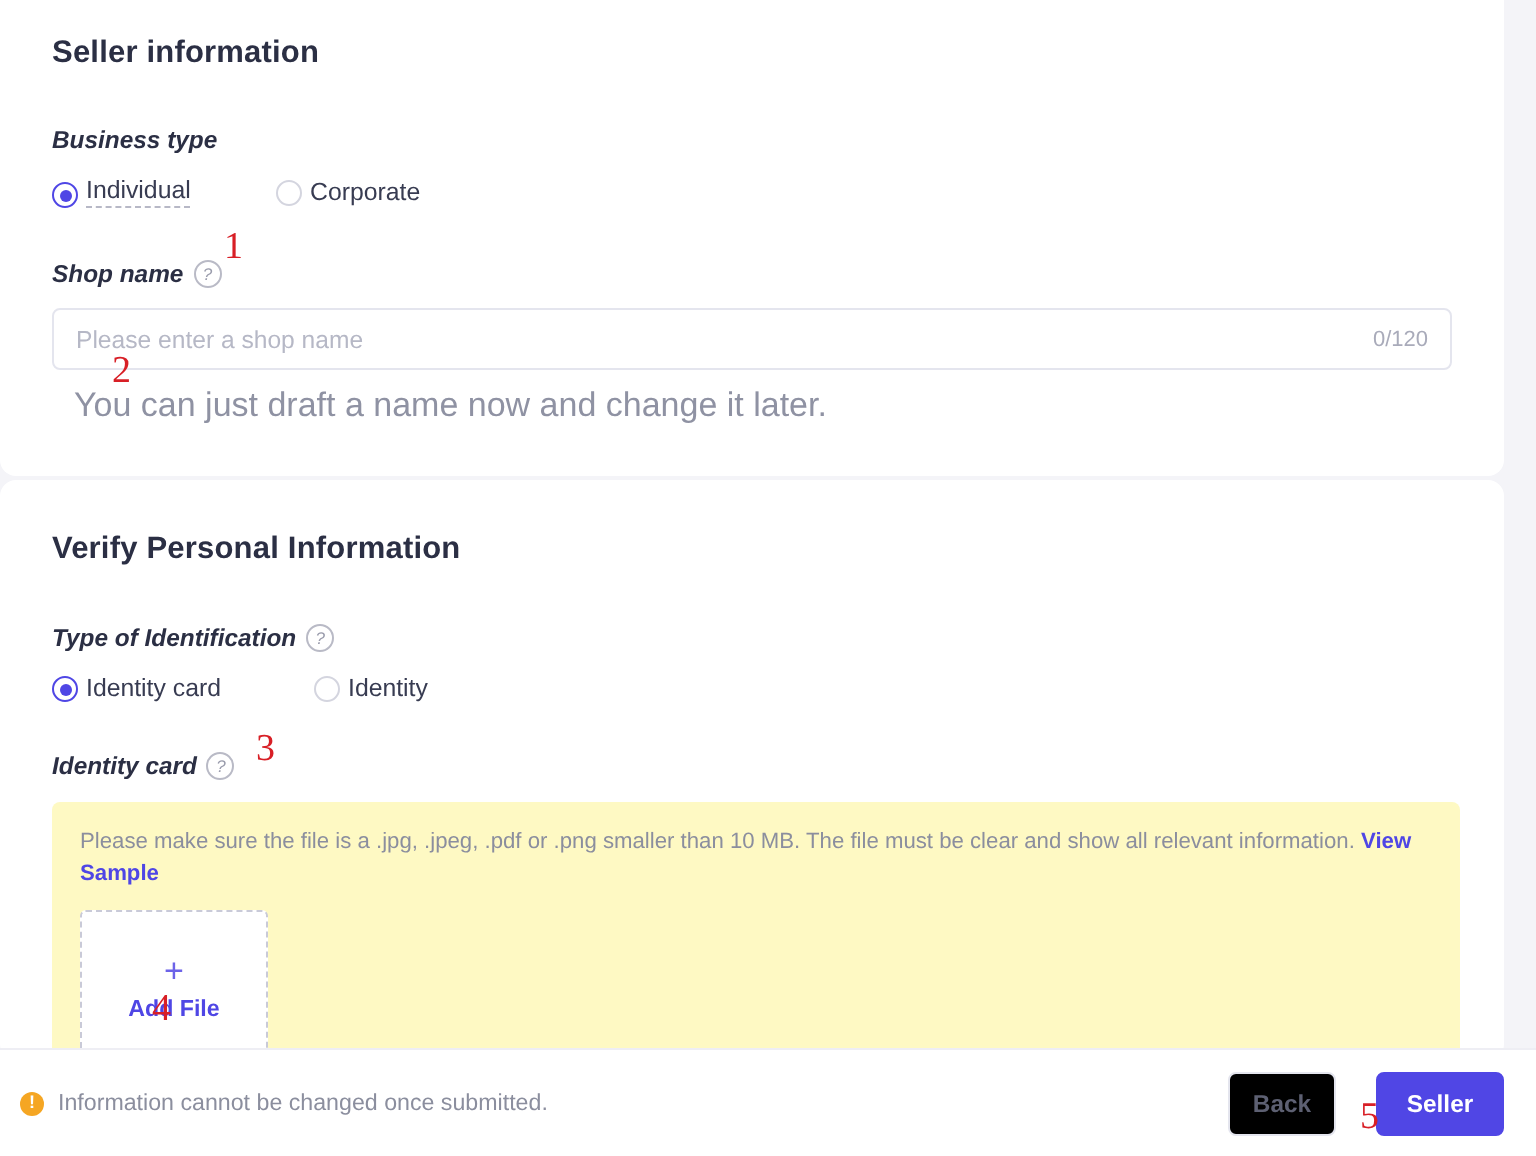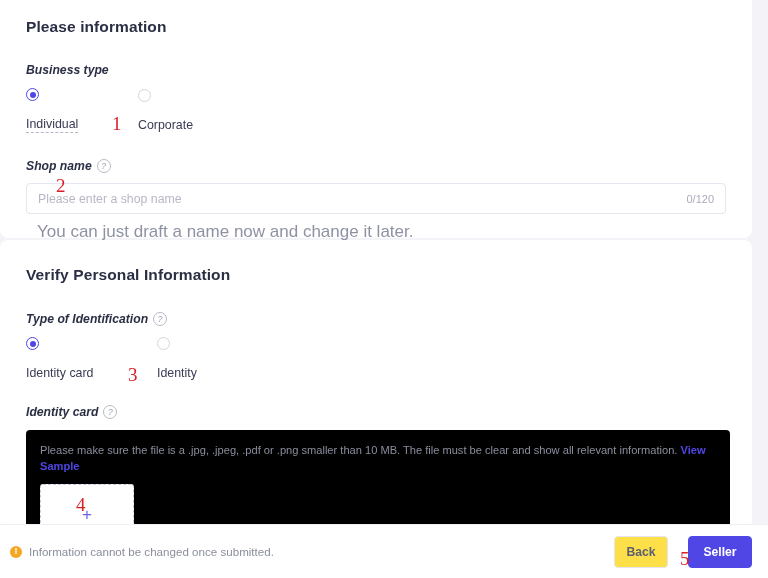--- a/index.html
+++ b/index.html
@@ -74,25 +74,24 @@
     padding-bottom: 0px;
   }
 
   
   .radio-row {
     display: flex;
     align-items: center;
   }
   .radio-opt {
     display: flex;
-    align-items: flex-start;
-    gap: 16px;
+    align-items: flex-end;
+    gap: 4px;
     cursor: pointer;
     position: relative;
-    flex-direction: column;
   }
   .radio-dot {
     width: 13px;
     height: 13px;
     border-radius: 50%;
     border: 1px solid #d4d5df;
     background: #fff;
     box-sizing: border-box;
     display: inline-block;
     position: relative;
@@ -141,21 +140,21 @@
     color: #a9abba;
   }
   .helper-text {
     font-size: 17px;
     color: #8f92a3;
     padding-left: 11px;
   }
 
   
   .upload-panel {
-    background: #000000;
+    background: #fef9c3;
     border-radius: 4px;
     padding: 13px 14px 14px 14px;
     box-sizing: border-box;
   }
   .upload-note {
     font-size: 11.1px;
     color: #8b8e9e;
     line-height: 1.4;
   }
   .upload-note .link {
@@ -236,21 +235,21 @@
     font-size: 12.2px;
     font-weight: bold;
     cursor: pointer;
     display: inline-flex;
     align-items: center;
     justify-content: center;
     box-sizing: border-box;
   }
   .btn-back {
     width: 54px; height: 32px;
-    background: #fde047;
+    background: #000000;
     border: 1px solid #e4e5ee;
     color: #5d6072;
   }
   .btn-submit {
     width: 64px; height: 32px;
     background: #5046e5;
     border: 1px solid #5046e5;
     color: #ffffff;
   }
 
@@ -268,21 +267,21 @@
 </style>
 </head>
 <body>
 
 <div class="scroll-area">
 
   <div class="card card-seller">
     <div class="card-inner">
 
       <div style="height:26px"></div>
-      <h2 class="section-title">Please information</h2>
+      <h2 class="section-title">Seller information</h2>
 
       <div style="height:27px"></div>
       <div class="field-label">
         <span>Business type</span>
       </div>
 
       <div style="height:11px"></div>
       <div class="radio-row">
         <label class="radio-opt" style="width:98px">
           <span class="radio-dot checked"></span>

